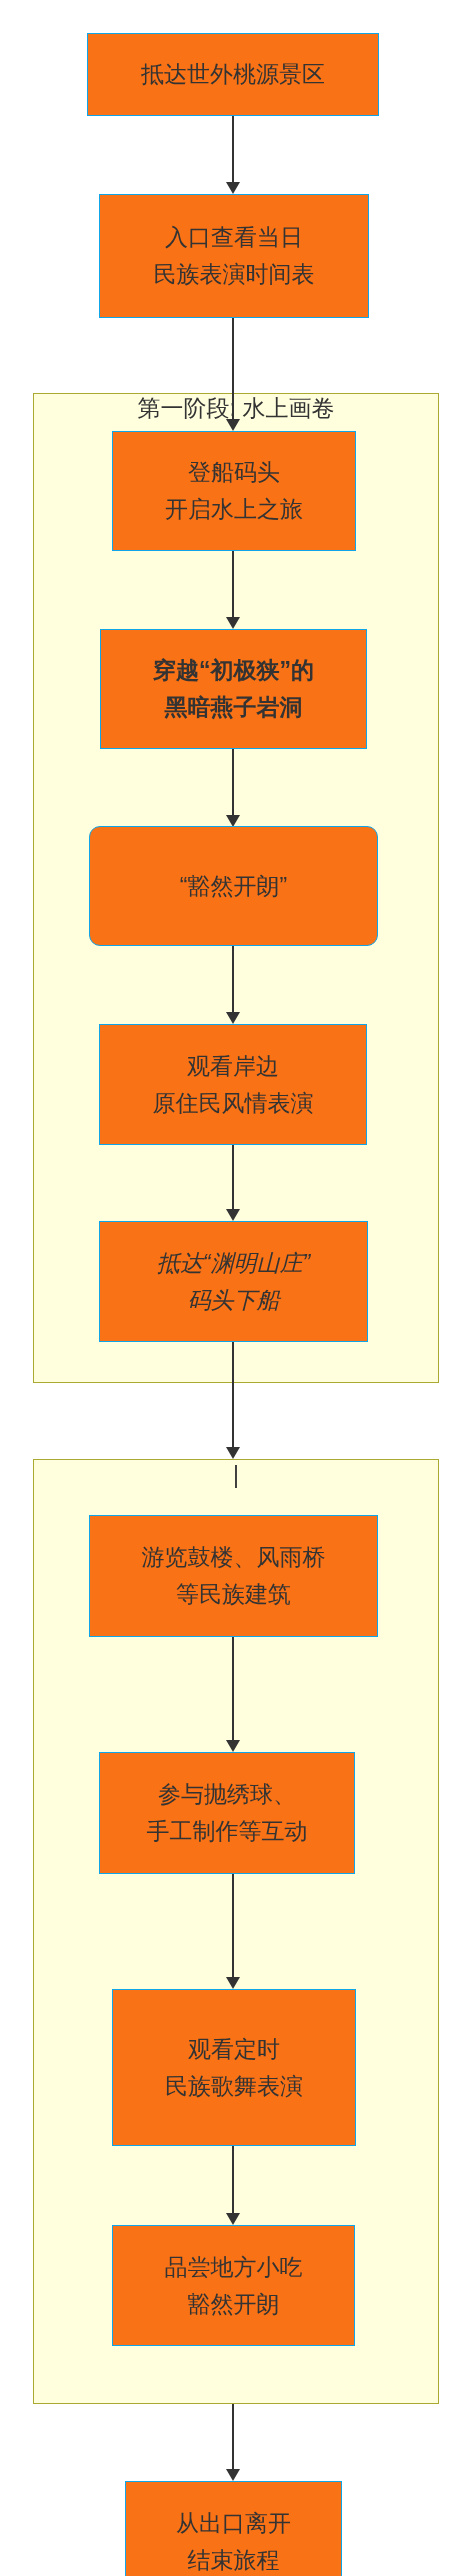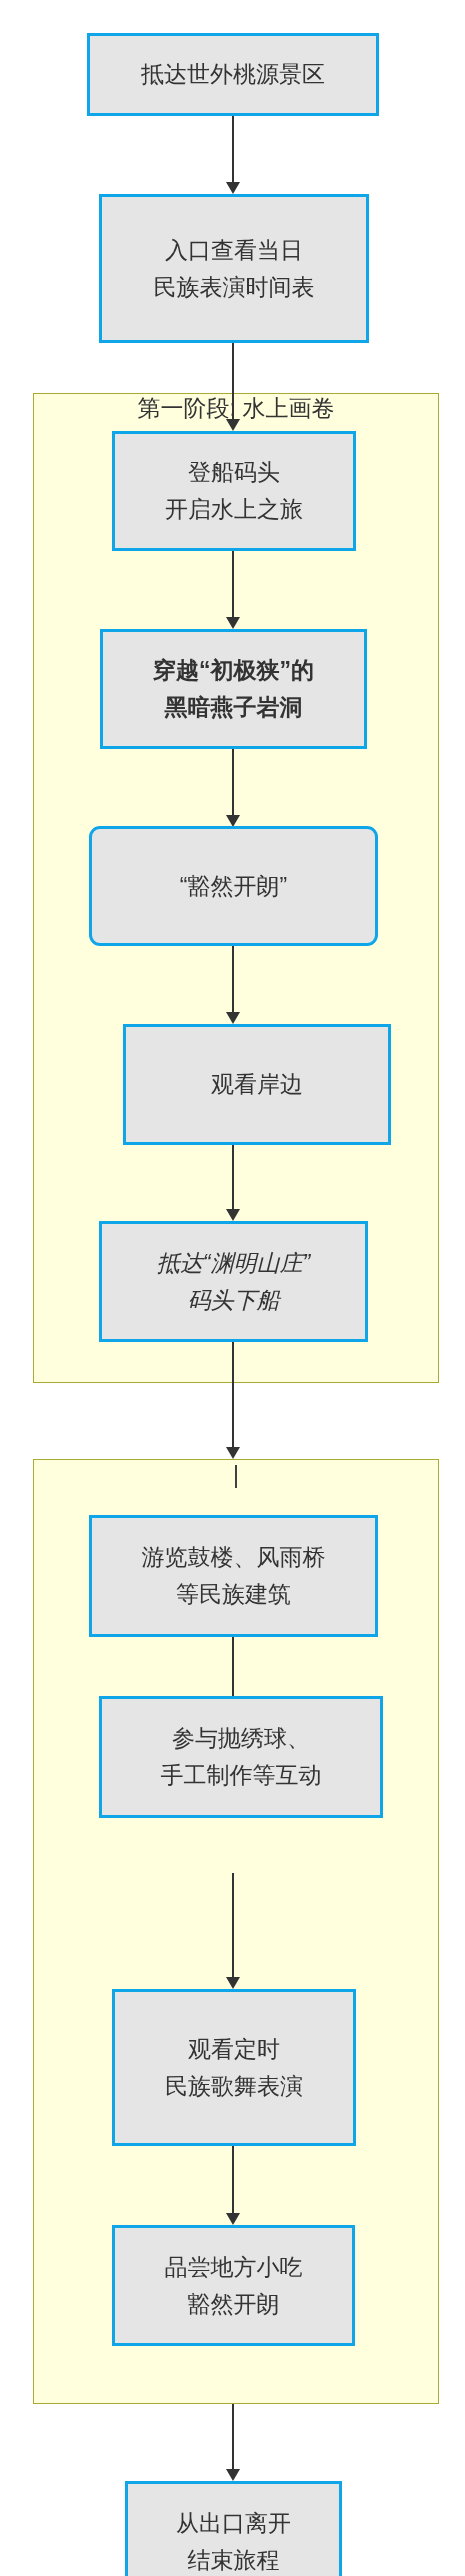--- a/index.html
+++ b/index.html
@@ -17,21 +17,21 @@
   }
   .edge-line{
     position:absolute;left:232px;width:2.1px;background:#333333;z-index:3;
   }
   .arrowhead{
     position:absolute;left:226px;width:0;height:0;z-index:3;
     border-left:7.2px solid transparent;border-right:7.2px solid transparent;
     border-top:12px solid #333333;
   }
   .node{
-    position:absolute;background:#e5e5e5;border:3px solid #0ea5e9;
+    position:absolute;background:#f97316;border:1px solid #0ea5e9;
     box-sizing:border-box;z-index:4;
     display:flex;flex-direction:column;align-items:center;justify-content:center;
   }
   .tl{
     font-size:23px;line-height:37px;color:#333333;white-space:nowrap;text-align:center;
   }
 </style>
 </head>
 <body>
 
@@ -71,54 +71,55 @@
 <div class="edge-line" style="top:2109px;height:105px;"></div>
 <div class="arrowhead" style="top:2213px;"></div>
 
 <div class="edge-line" style="top:2404px;height:65px;"></div>
 <div class="arrowhead" style="top:2469px;"></div>
 
 <div class="node" style="left:87px;top:33px;width:292px;height:83px;">
   <div class="tl">抵达世外桃源景区</div>
 </div>
 
-<div class="node" style="left:99px;top:194px;width:270px;height:149px;">
+<div class="node" style="left:99px;top:194px;width:270px;height:124px;">
   <div class="tl">入口查看当日</div>
   <div class="tl">民族表演时间表</div>
 </div>
 
 <div class="node" style="left:112px;top:431px;width:244px;height:120px;">
   <div class="tl">登船码头</div>
   <div class="tl">开启水上之旅</div>
 </div>
 
 <div class="node" style="left:100px;top:629px;width:267px;height:120px;font-weight:bold;">
   <div class="tl">穿越“初极狭”的</div>
   <div class="tl">黑暗燕子岩洞</div>
 </div>
 
 <div class="node" style="left:89px;top:826px;width:289px;height:120px;border-radius:11px;">
   <div class="tl">“豁然开朗”</div>
 </div>
 
-<div class="node" style="left:99px;top:1024px;width:268px;height:121px;margin-left:24px;">
+<div class="node" style="left:99px;top:1024px;width:268px;height:121px;">
   <div class="tl">观看岸边</div>
+  <div class="tl">原住民风情表演</div>
 </div>
 
 <div class="node" style="left:99px;top:1221px;width:269px;height:121px;font-style:italic;">
   <div class="tl">抵达“渊明山庄”</div>
   <div class="tl">码头下船</div>
 </div>
 
 <div class="node" style="left:89px;top:1515px;width:289px;height:122px;">
   <div class="tl">游览鼓楼、风雨桥</div>
   <div class="tl">等民族建筑</div>
 </div>
 
-<div class="node" style="left:99px;top:1696px;width:284px;height:122px;">
+<div class="node" style="left:99px;top:1752px;width:256px;height:122px;">
   <div class="tl">参与抛绣球、</div>
   <div class="tl">手工制作等互动</div>
 </div>
 
 <div class="node" style="left:112px;top:1989px;width:244px;height:157px;">
   <div class="tl">观看定时</div>
   <div class="tl">民族歌舞表演</div>
 </div>
 
 <div class="node" style="left:112px;top:2225px;width:243px;height:121px;">

